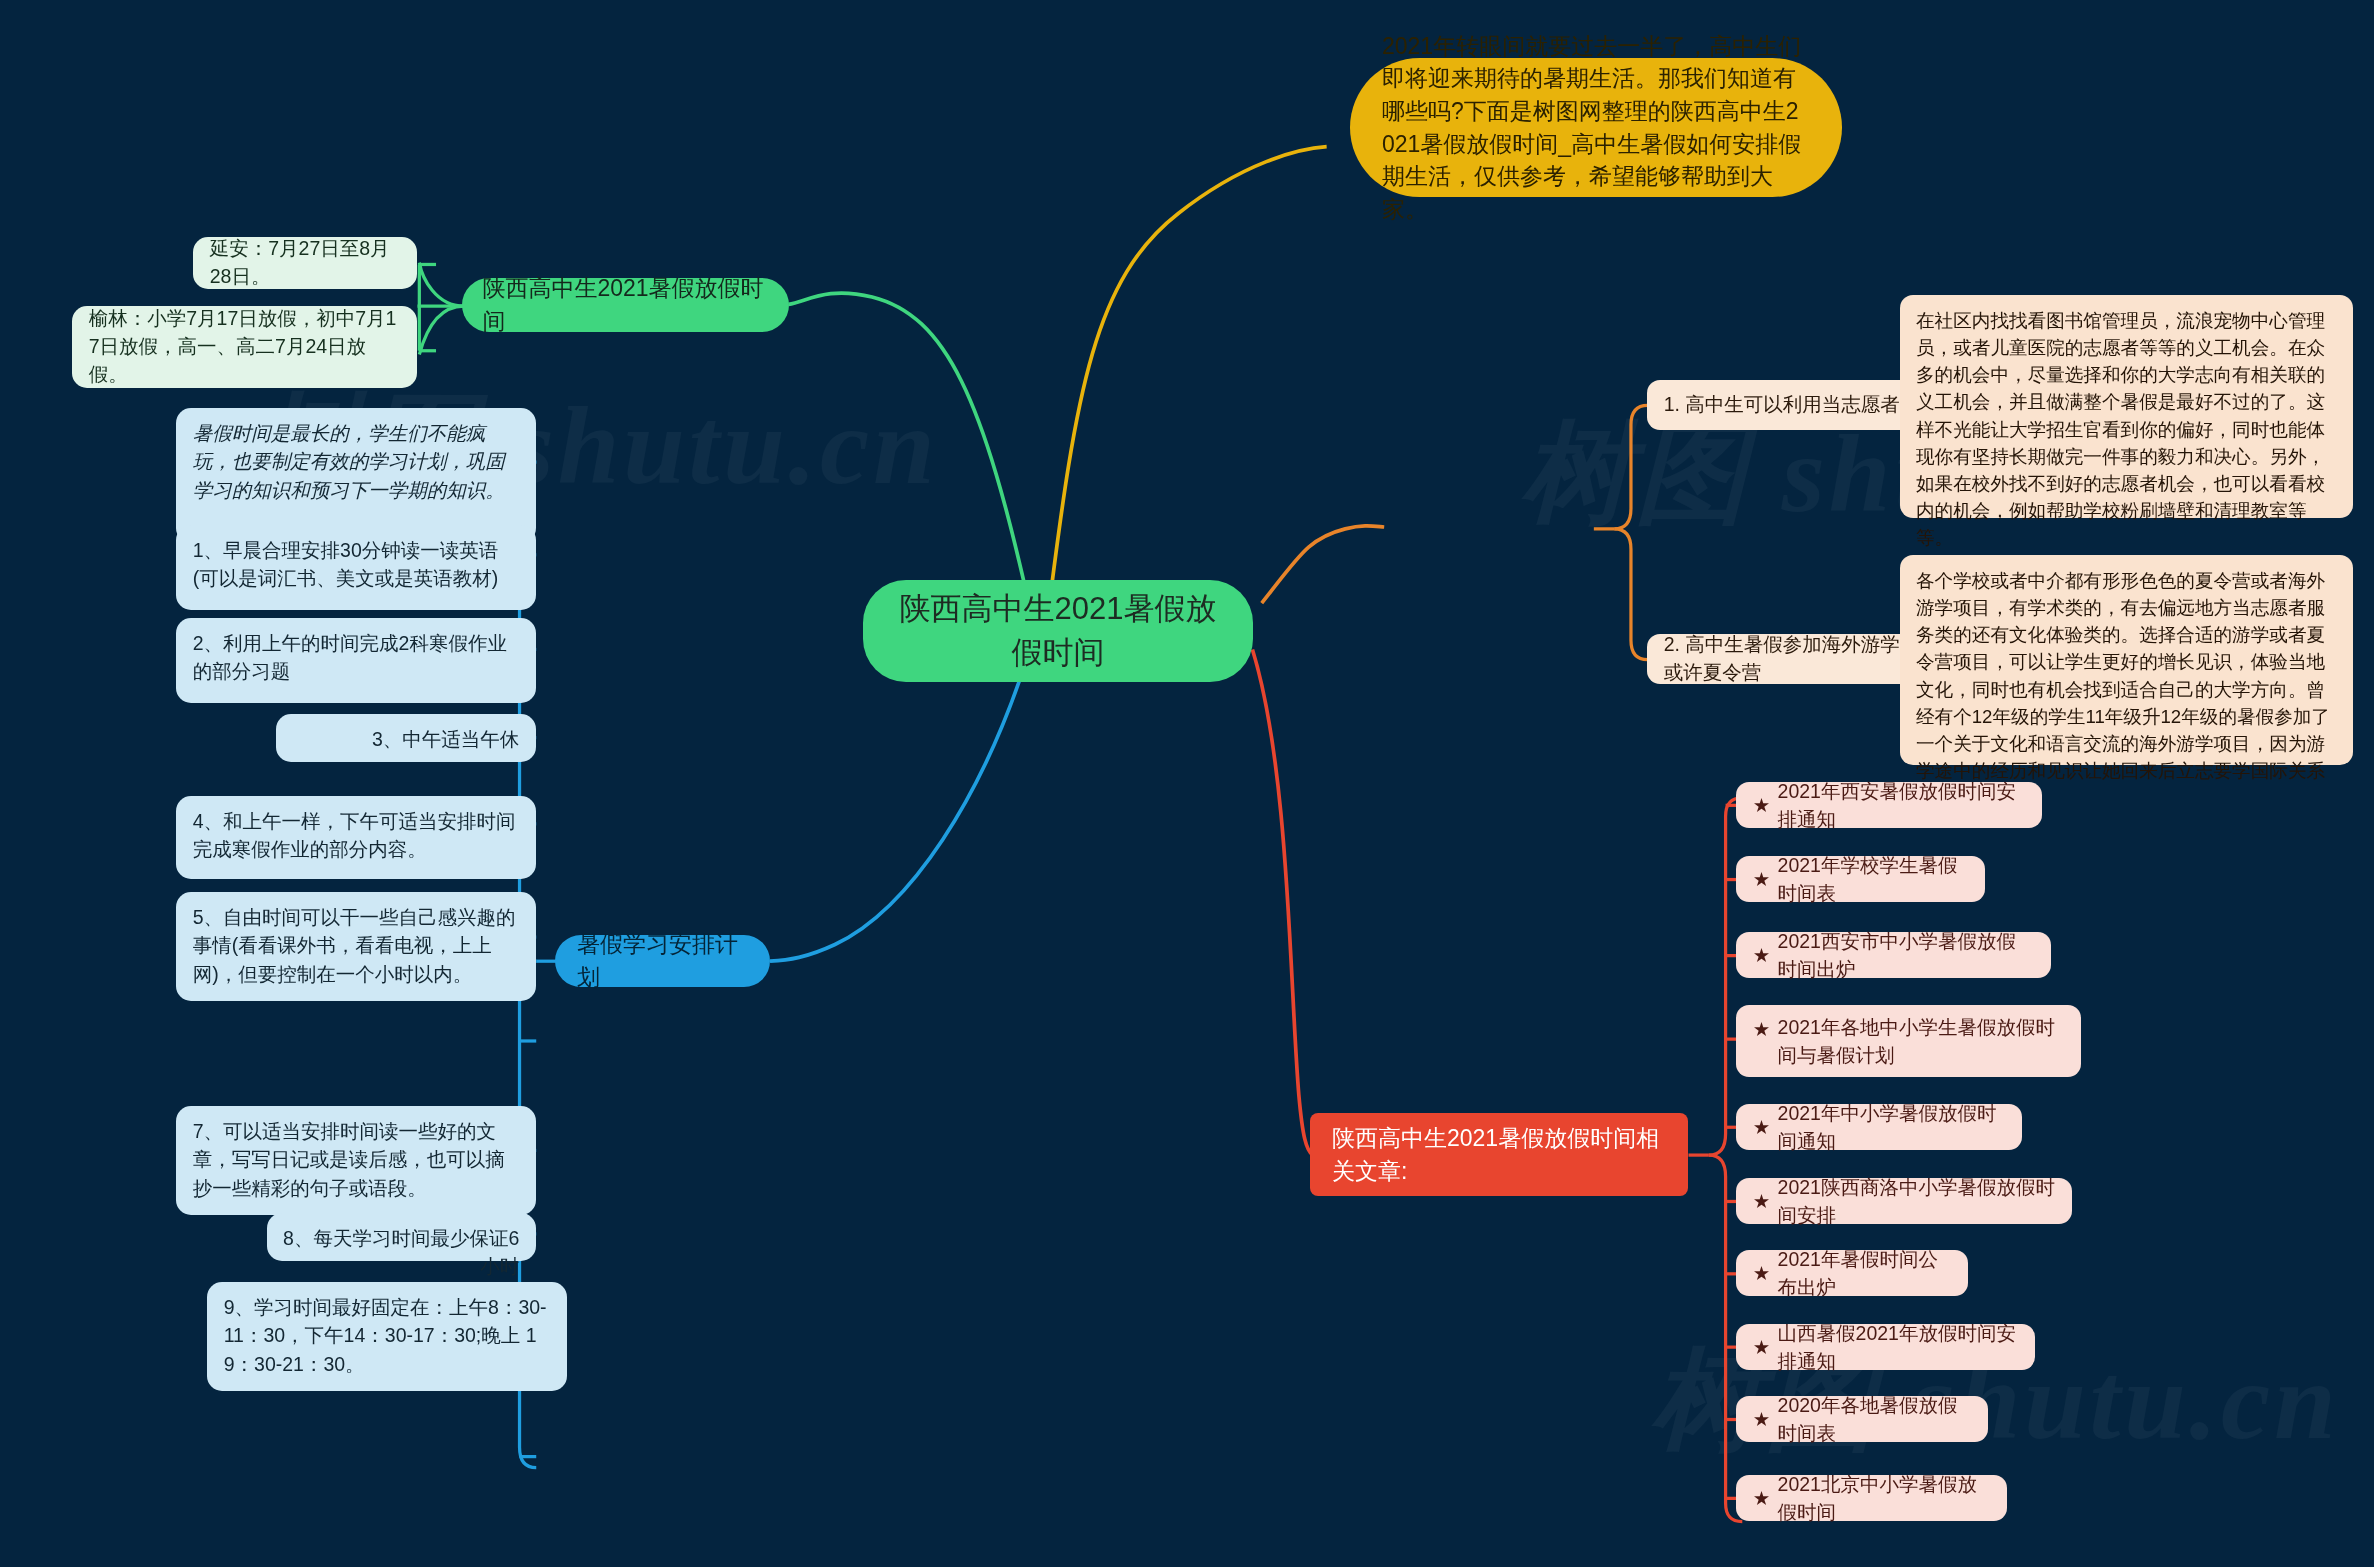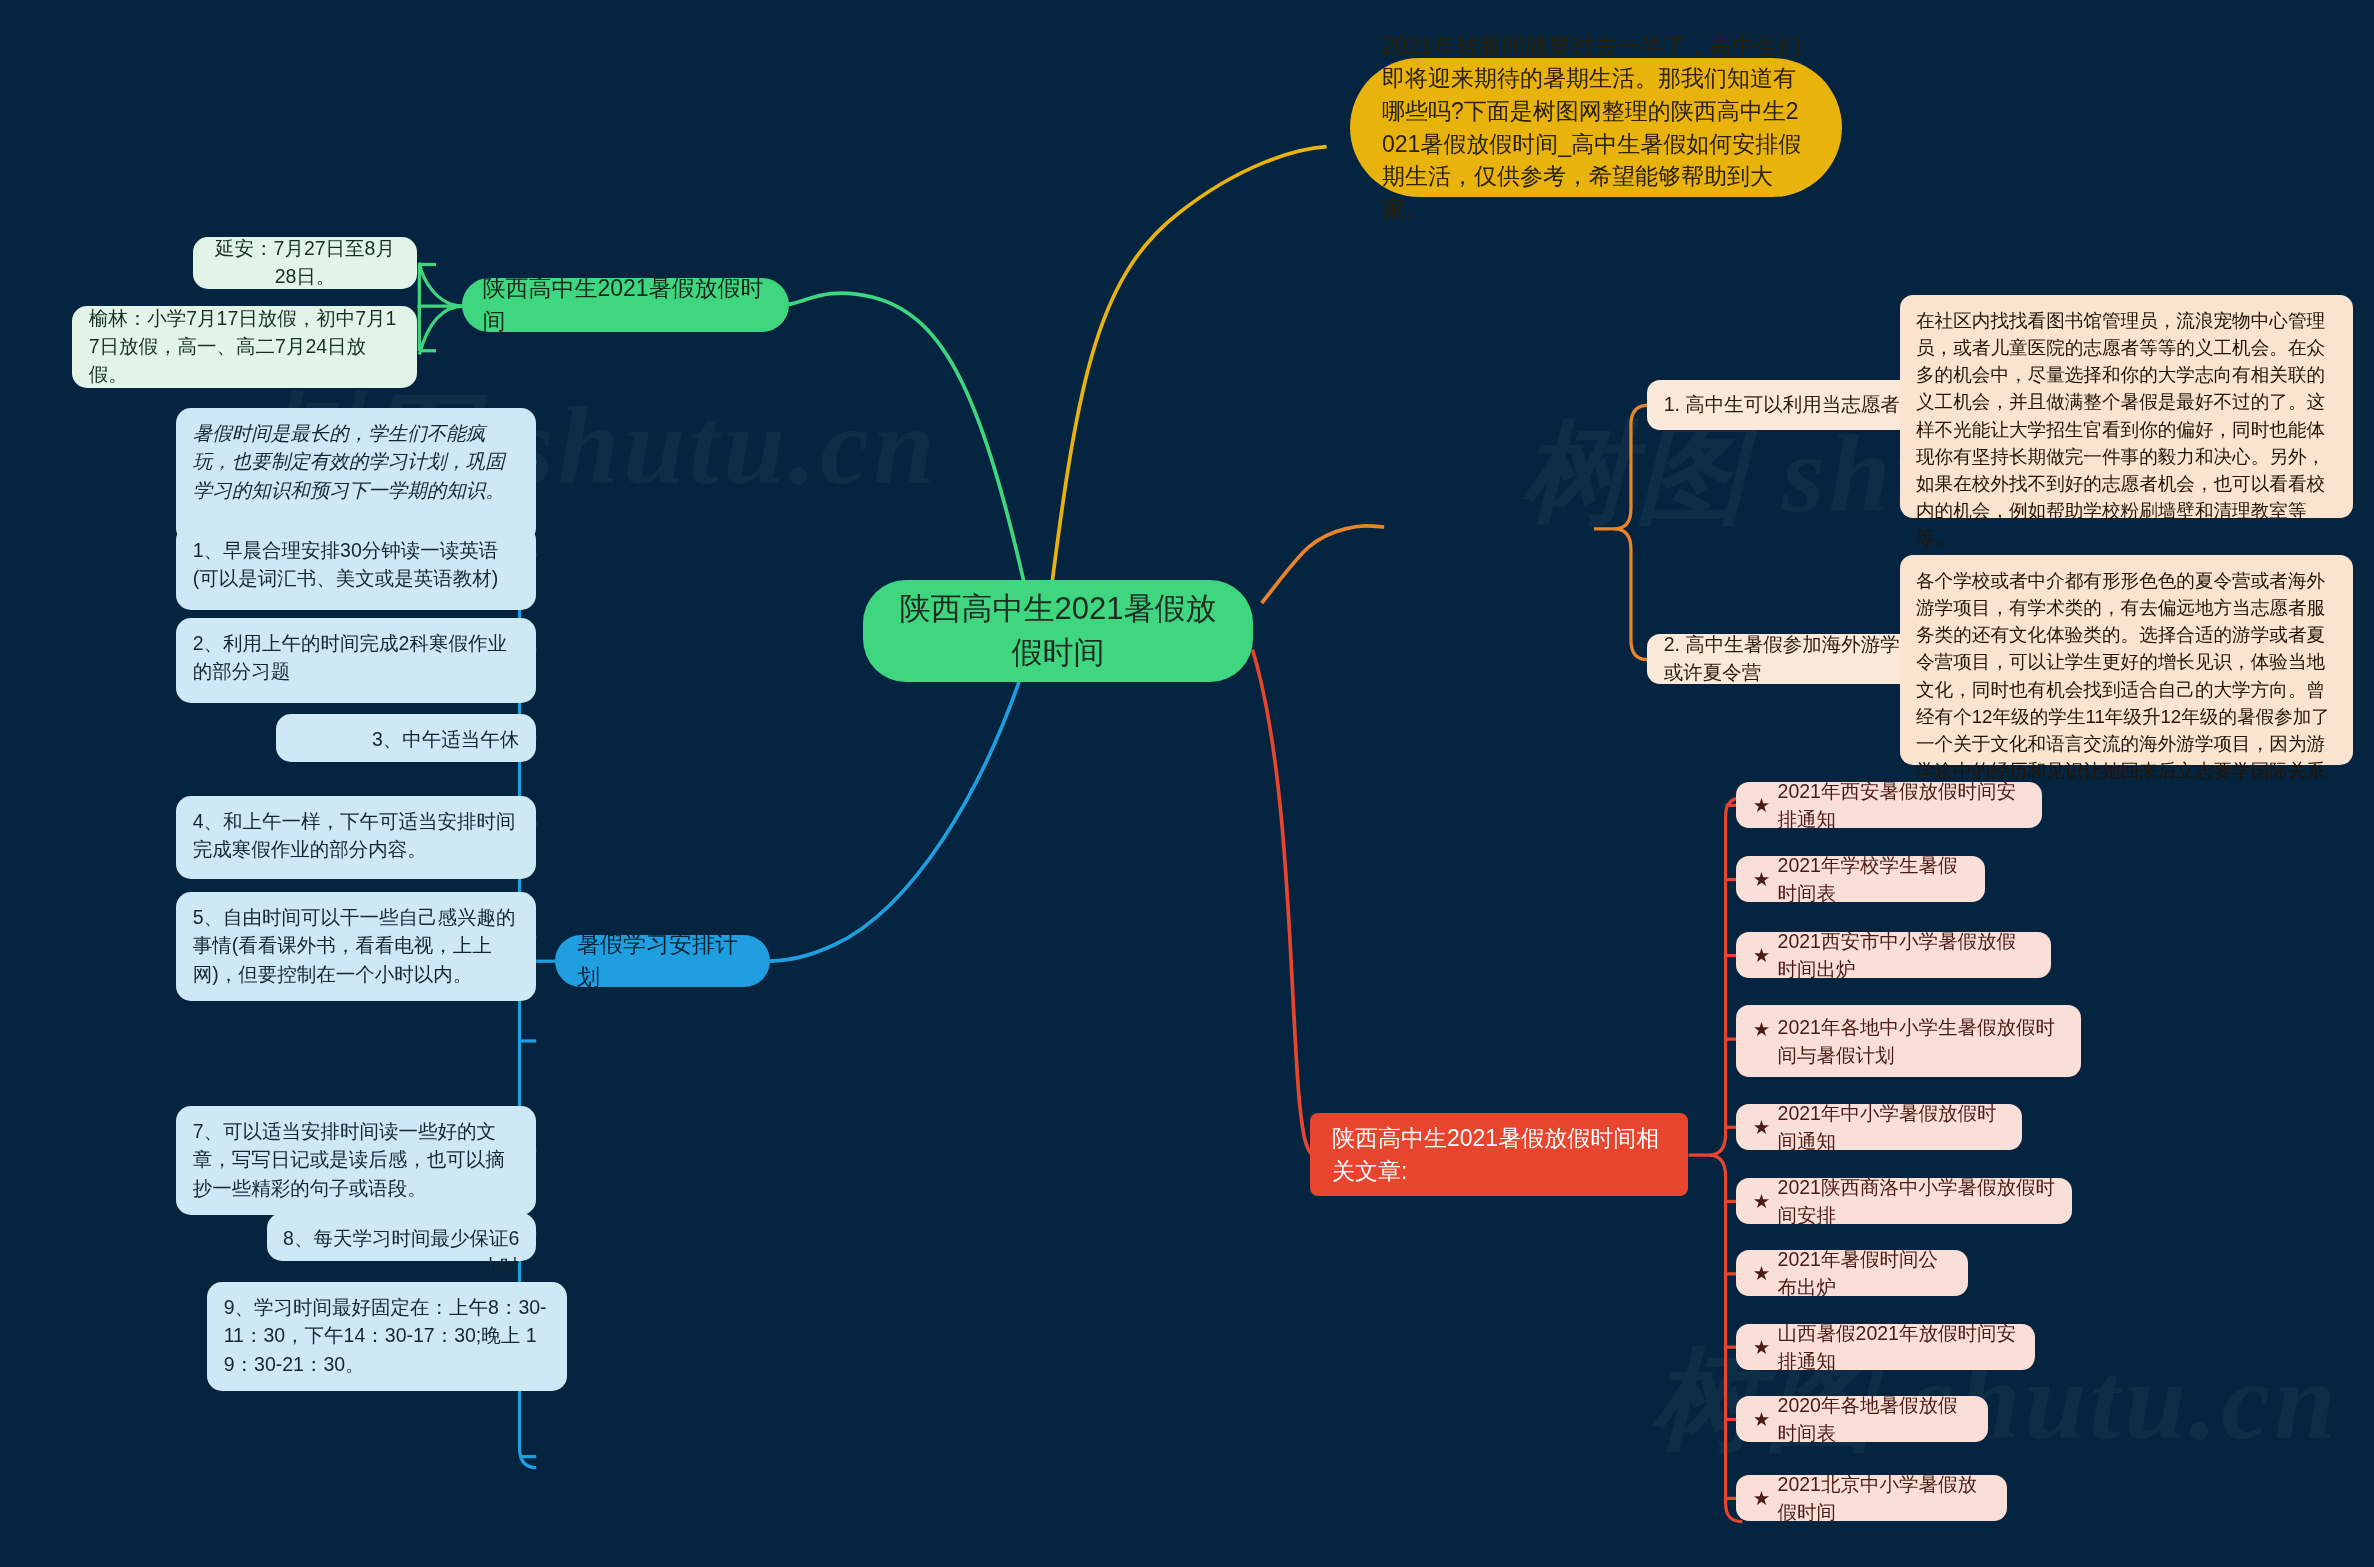--- a/index.html
+++ b/index.html
@@ -60,21 +60,21 @@
     padding: 9.3px 20.4px;
     justify-content: center;
   }
   .n-greenleaf {
     background: #e2f4e8;
     color: #16301f;
     font-size: 19.5px;
     padding: 11px 16.7px;
     border-radius: 15px;
   }
-  .n-greenleaf.right { text-align: center; justify-content: flex-end; }
+  .n-greenleaf.right { text-align: left; justify-content: flex-end; }
 
   
   .n-yellow {
     background: #e8b30c;
     color: #2b2100;
     border-radius: 70px;
     font-size: 23px;
     padding: 20.4px 32px;
     align-items: center;
   }

